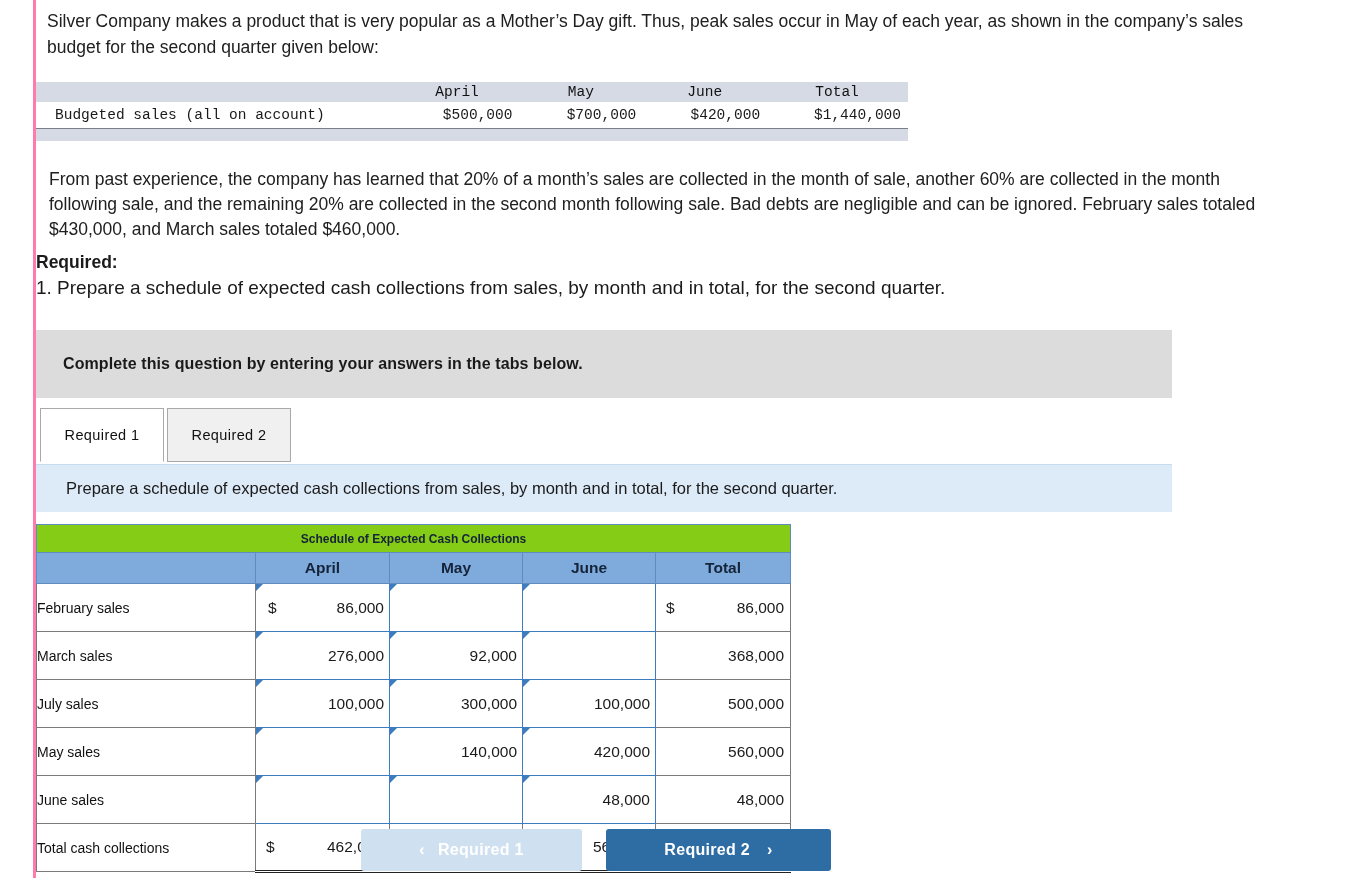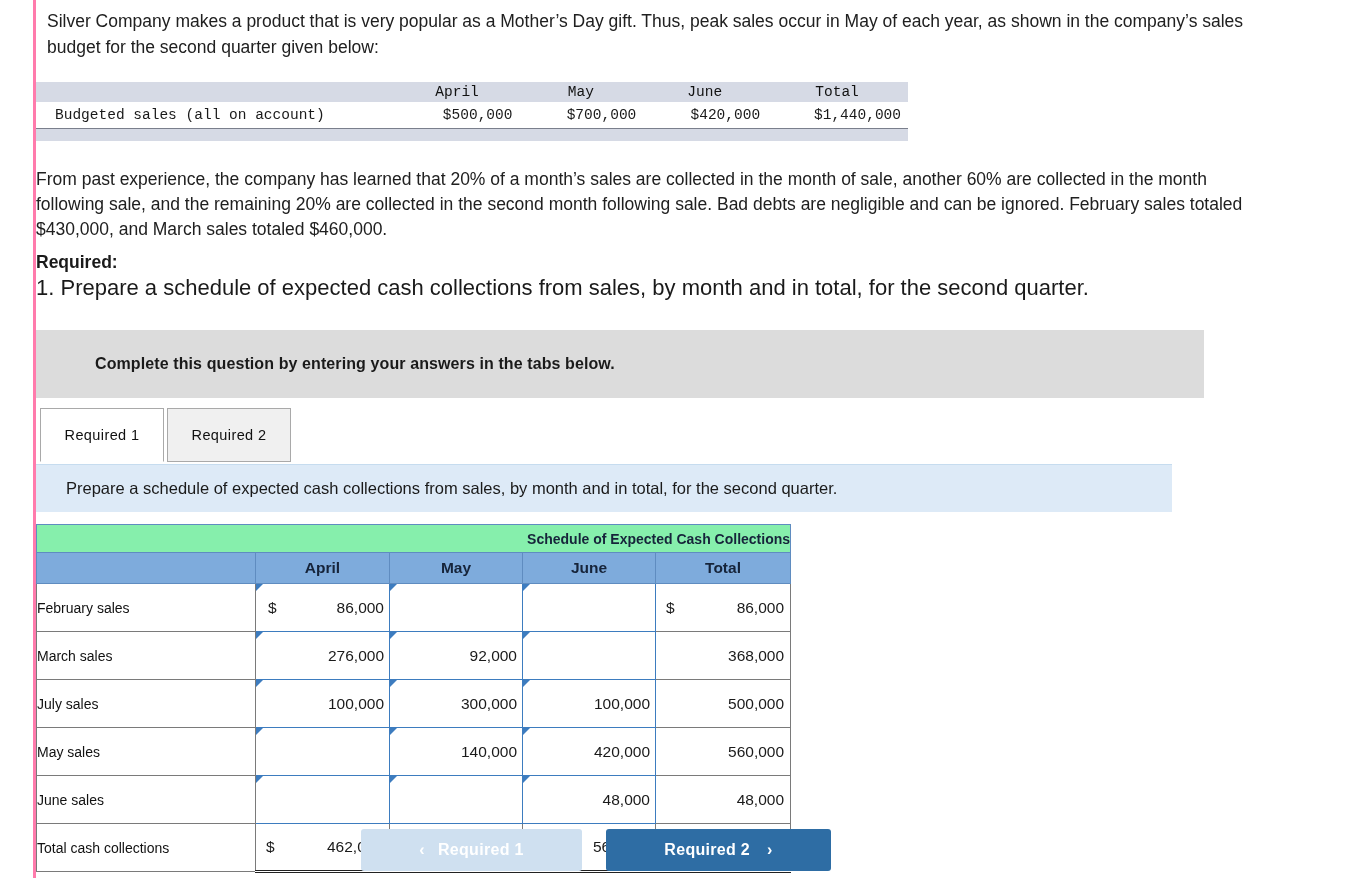--- a/index.html
+++ b/index.html
@@ -94,41 +94,41 @@
     width: 872px;
   }
 
   
   .para {
     font-size: 17.5px;
     line-height: 25px;
     margin-top: 26px;
     width: 1210px;
     color: #202020;
+    padding-left: 13px;
   }
   .req-head {
     font-size: 17.5px;
     font-weight: bold;
     margin-top: 8px;
     line-height: 25px;
   }
   .req-item {
-    font-size: 22px;
+    font-size: 19px;
     line-height: 25px;
   }
 
   
   .gray-banner {
     margin-top: 30px;
     width: 1136px;
     height: 68px;
     background: #dcdcdc;
     display: flex;
     align-items: center;
-    padding-left: 32px;
   }
   .gray-banner .txt {
     font-size: 16px;
     font-weight: bold;
     padding-left: 27px;
     color: #1a1a1a;
     letter-spacing: 0.1px;
   }
 
   
@@ -190,25 +190,25 @@
     border-collapse: collapse;
     table-layout: fixed;
     width: 754px;
     font-size: 15.5px;
   }
   table.sched td, table.sched th {
     padding: 0;
     box-sizing: border-box;
   }
   .sched-title {
-    background: #86efac;
+    background: #84cc16;
     color: #16243a;
     font-weight: bold;
-    font-size: 14px;
-    text-align: right;
+    font-size: 12px;
+    text-align: center;
     height: 28px;
     border: 1px solid #5f8cc0;
   }
   .sched-hd {
     background: #7eabdc;
     color: #16243a;
     font-weight: bold;
     text-align: center;
     height: 31px;
     border: 1px solid #5f8cc0;

